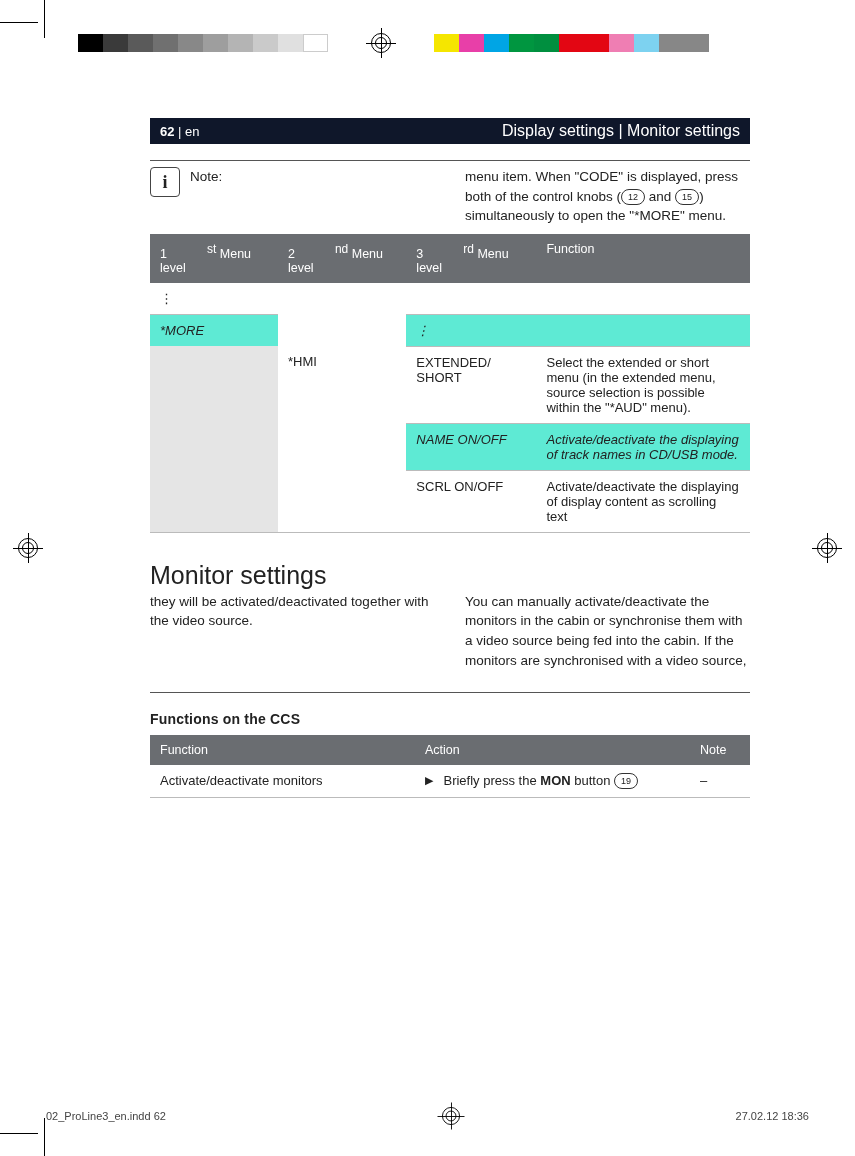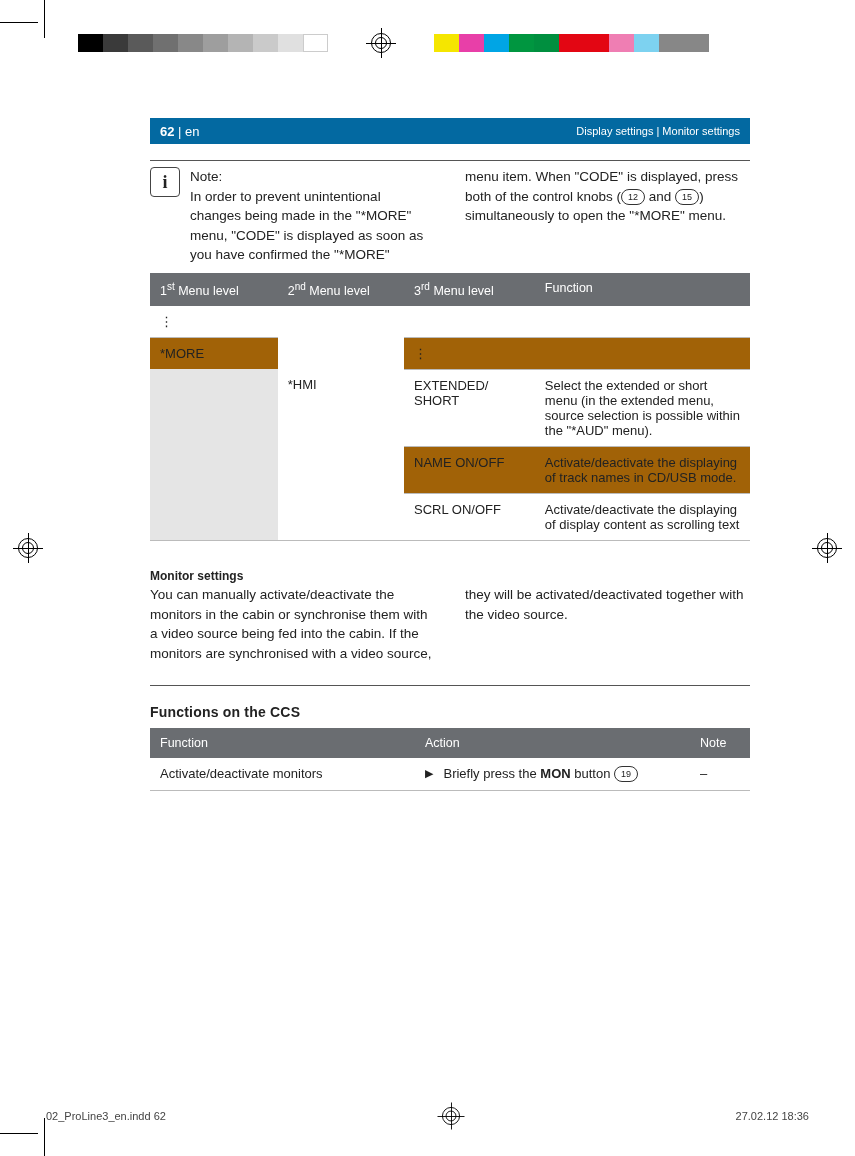--- a/index.html
+++ b/index.html
@@ -33,35 +33,35 @@
 
   
   .page {
     position: absolute;
     left: 150px;
     top: 118px;
     width: 600px;
   }
   .header-bar {
     display: flex;
-    background: #0369a1;
+    background: #0f172a;
     color: #fff;
     font-size: 13px;
     height: 26px;
     align-items: center;
     padding: 0 10px;
     justify-content: space-between;
   }
   .header-bar .left { font-weight: bold; }
-  .header-bar .right { font-size: 11px; }
+  .header-bar .right { font-size: 16px; }
 
   .rule { border-top: 1px solid #555; margin: 10px 0 6px 0; }
 
   h3.section { font-size: 14px; font-weight: bold; margin: 18px 0 6px 0; font-family: Arial, sans-serif; letter-spacing: .2px; }
-  h2.big { font-size: 12px; font-weight: bold; margin: 28px 0 2px 0; }
+  h2.big { font-size: 25px; font-weight: normal; margin: 28px 0 2px 0; }
 
   .two-col { display: flex; gap: 30px; font-size: 13.5px; line-height: 1.45; }
   .two-col .col { flex: 1; }
 
   .note-block { display: flex; gap: 10px; }
   .info-icon {
     width: 28px; height: 28px; border: 1.5px solid #444; border-radius: 4px;
     display: flex; align-items: center; justify-content: center;
     font-family: Georgia, serif; font-weight: bold; font-size: 18px;
     flex: 0 0 auto;
@@ -73,23 +73,23 @@
     width: 18px; height: 14px; border: 1px solid #333; border-radius: 8px;
     font-size: 9px; padding: 0 2px; vertical-align: 1px;
     background: #fff;
   }
 
   
   table { border-collapse: collapse; width: 100%; font-size: 13px; margin-top: 8px; }
   th, td { text-align: left; vertical-align: top; padding: 8px 10px; }
   .t1 th { background: #6a6d71; color: #fff; font-weight: normal; font-size: 12.5px; }
   .t1 td { border-bottom: 1px solid #bbb; }
-  .t1 tr.alt td { background: #a16207; }
+  .t1 tr.alt td { background: #5eead4; font-style: italic; }
   .t1 .func-col { width: 205px; }
-  sup { font-size: 10px; }
+  sup { font-size: 12px; margin-left: 40px; }
 
   
   .t2 th { background: #6a6d71; color: #fff; font-weight: normal; font-size: 12.5px; }
   .t2 td { border-bottom: 1px solid #bbb; }
   .t2 tr.alt td { background: #e5e5e5; }
   .tri { font-size: 11px; vertical-align: 1px; margin-right: 10px; }
 
   .footer { position: absolute; bottom: 0; width: 100%; display:flex; justify-content:space-between; font-size:12px; color:#333; border-top:1px solid #555; padding-top:6px; margin-top: 30px;}
   .page-wrap { height: 960px; position: relative; }
 
@@ -148,21 +148,20 @@
     </div>
 
     <div class="rule" style="margin-top:16px"></div>
 
     <div class="two-col">
       <div class="col">
         <div class="note-block">
           <div class="info-icon">i</div>
           <div>
             <div class="note-label">Note:</div>
-            <div>In order to prevent unintentional changes being made in the "*MORE" menu, "CODE" is displayed as soon as you have confirmed the "*MORE"</div>
           </div>
         </div>
       </div>
       <div class="col">
         <span>menu item. When "CODE" is displayed, press both of the control knobs (</span><span class="circ-num">12</span><span> and </span><span class="circ-num">15</span><span>) simultaneously to open the "*MORE" menu.</span>
       </div>
     </div>
 
     <table class="t1">
       <tbody>
@@ -196,22 +195,22 @@
       </tr>
       <tr>
         <td>SCRL ON/OFF</td>
         <td>Activate/deactivate the displaying of display content as scrolling text</td>
       </tr>
     </tbody>
       </table>
 
     <h2 class="big">Monitor settings</h2>
     <div class="two-col">
+      <div class="col">they will be activated/deactivated together with the video source.</div>
       <div class="col">You can manually activate/deactivate the monitors in the cabin or synchronise them with a video source being fed into the cabin. If the monitors are synchronised with a video source,</div>
-      <div class="col">they will be activated/deactivated together with the video source.</div>
     </div>
 
     <div class="rule" style="margin-top:22px"></div>
     <h3 class="section">Functions on the CCS</h3>
 
     <table class="t2">
       <tbody>
           <tr>
         <th style="width:245px">Function</th>
         <th style="width:255px">Action</th>

